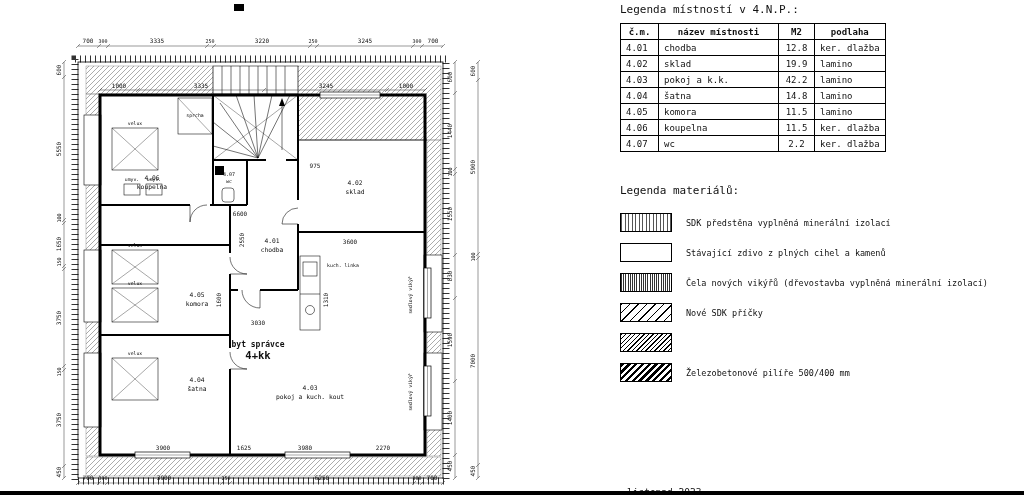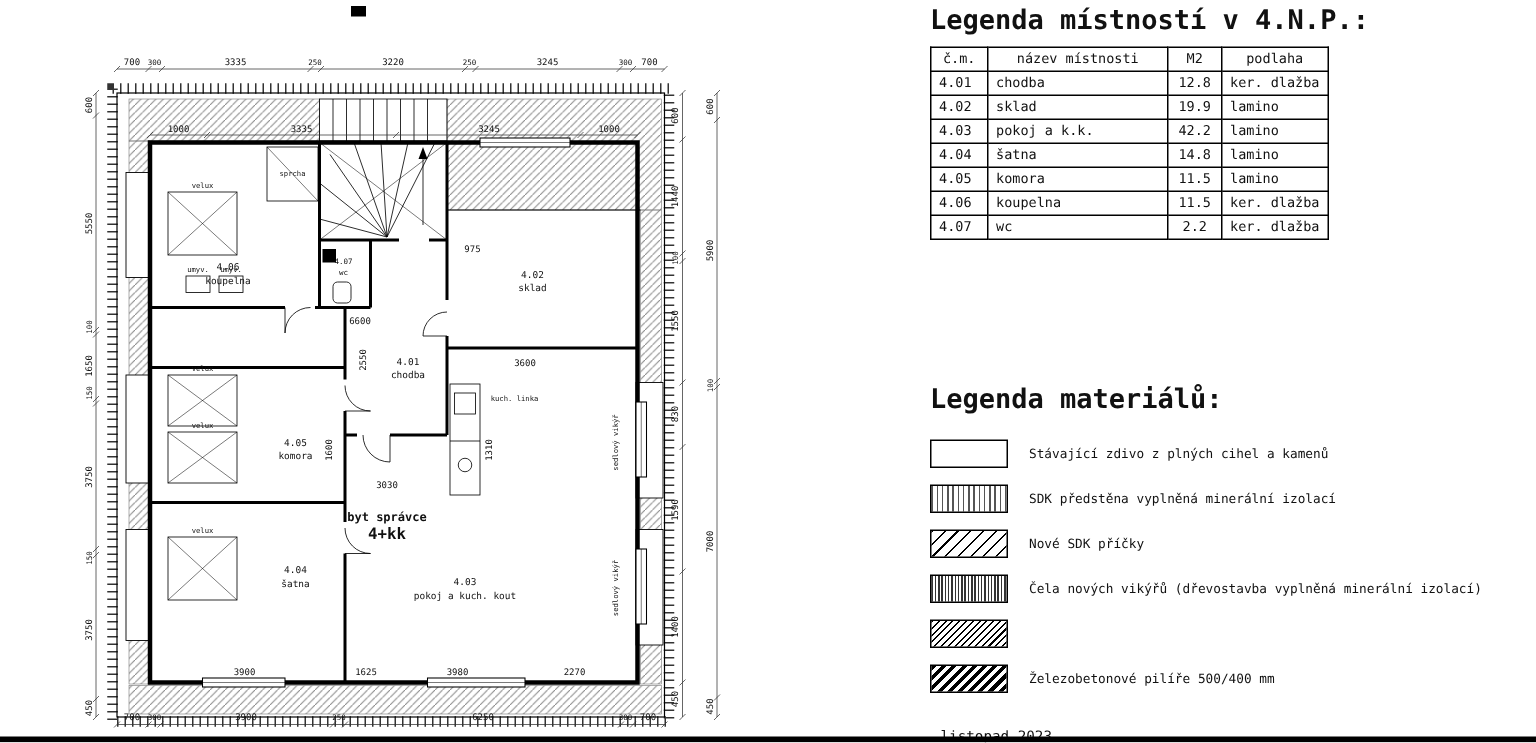--- a/index.html
+++ b/index.html
@@ -17,27 +17,27 @@
   .w2{stroke:#000;stroke-width:2;fill:none;}
   .w1{stroke:#000;stroke-width:.8;fill:none;}
   .thin{stroke:#000;stroke-width:.55;fill:none;}
   .xthin{stroke:#000;stroke-width:.35;fill:none;}
   .dim{stroke:#333;stroke-width:.5;fill:none;}
   .band{fill:url(#hband);stroke:#777;stroke-width:.4;}
   .bay{fill:#fff;stroke:#000;stroke-width:.6;}
   .win{fill:#fff;stroke:#000;stroke-width:.7;}
   
   .right-panel{position:absolute;left:620px;top:0;width:402px;}
-  .legend-title{font-size:18px;font-weight:bold;margin-top:3px;white-space:nowrap;}
+  .legend-title{font-size:11px;font-weight:normal;margin-top:3px;white-space:nowrap;}
   .legend-table{border-collapse:collapse;margin-top:7px;}
   .legend-table th,.legend-table td{border:1px solid #000;font-size:9px;font-weight:normal;
       padding:1.5px 5px;height:12px;white-space:nowrap;}
-  .legend-table th{text-align:center;}
+  .legend-table th{text-align:center;font-weight:bold;}
   .cell-num{text-align:center;padding-right:7px;}
-  .mat-title{margin-top:96px;margin-bottom:16px;}
+  .mat-title{margin-top:32px;margin-bottom:16px;}
   .mat-item{display:flex;align-items:center;gap:14px;margin-bottom:11px;}
   .mat-label{font-size:8.5px;white-space:nowrap;}
   .sw{width:50px;height:17px;border:1px solid #000;flex:none;background:#fff;}
   .sw2{background:repeating-linear-gradient(90deg,#555 0 1px,#fff 1px 3.5px);}
   .sw3{background:repeating-linear-gradient(90deg,#333 0 1px,#fff 1px 2.2px);}
   .sw4{background:repeating-linear-gradient(135deg,#000 0 1px,#fff 1px 6px);}
   .sw5{background:repeating-linear-gradient(135deg,#000 0 1px,#fff 1px 3.2px);}
   .sw6{background:repeating-linear-gradient(135deg,#000 0 2.4px,#fff 2.4px 4.8px);}
   .footer-note{position:absolute;left:627px;top:486px;font-size:9.5px;white-space:nowrap;}
   .bottom-edge{position:absolute;left:0;top:491px;width:1024px;height:4px;background:#000;}
@@ -301,36 +301,36 @@
       <td>wc</td>
       <td class="cell-num">2.2</td>
       <td>ker. dlažba</td>
     </tr>
   </tbody>
       </table>
 
   <div class="legend-title mat-title">Legenda materiálů:</div>
 
   <div class="mat-item">
+    <div class="sw sw2"></div>
+    <span class="mat-label">SDK předstěna vyplněná minerální izolací</span>
+  </div>
+  <div class="mat-item">
     <div class="sw"></div>
     <span class="mat-label">Stávající zdivo z plných cihel a kamenů</span>
   </div>
   <div class="mat-item">
-    <div class="sw sw2"></div>
-    <span class="mat-label">SDK předstěna vyplněná minerální izolací</span>
+    <div class="sw sw3"></div>
+    <span class="mat-label">Čela nových vikýřů (dřevostavba vyplněná minerální izolací)</span>
   </div>
   <div class="mat-item">
     <div class="sw sw4"></div>
     <span class="mat-label">Nové SDK příčky</span>
   </div>
   <div class="mat-item">
-    <div class="sw sw3"></div>
-    <span class="mat-label">Čela nových vikýřů (dřevostavba vyplněná minerální izolací)</span>
-  </div>
-  <div class="mat-item">
     <div class="sw sw5"></div>
   </div>
   <div class="mat-item">
     <div class="sw sw6"></div>
     <span class="mat-label">Železobetonové pilíře 500/400 mm</span>
   </div>
 </div>
 
 <div class="footer-note">listopad 2023</div>
 <div class="bottom-edge"></div>

